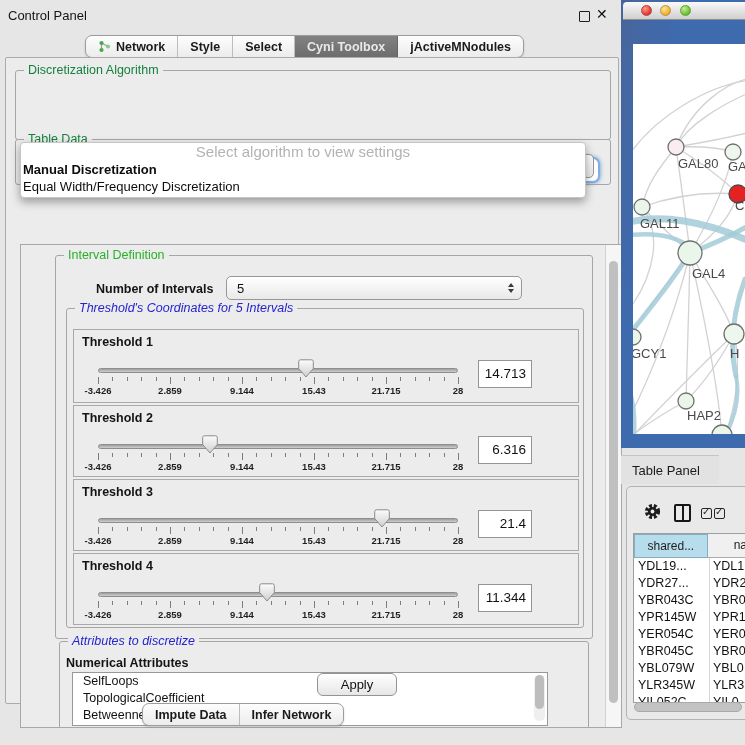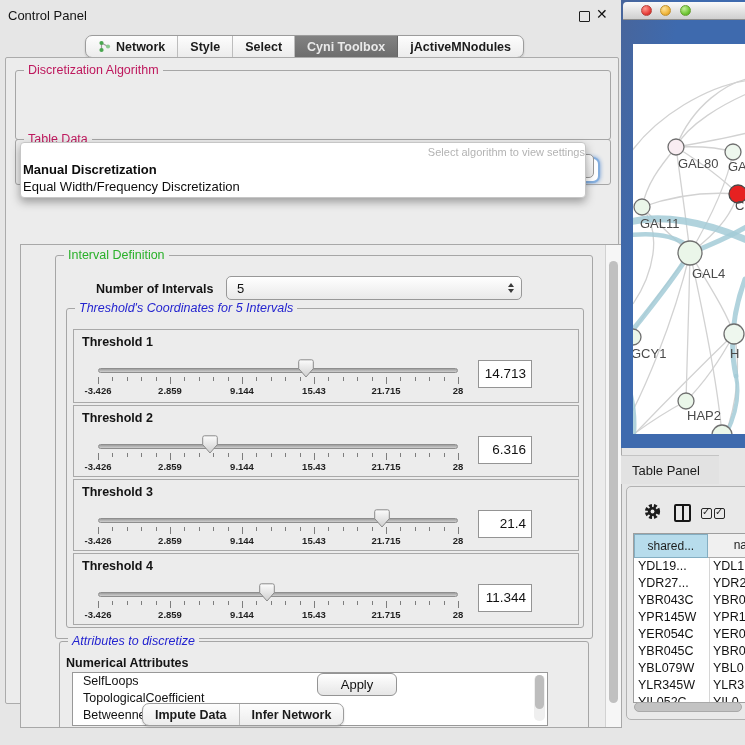--- a/index.html
+++ b/index.html
@@ -16,35 +16,35 @@
   .tabbar{display:flex;background:linear-gradient(#fdfdfd,#ececec);border:1px solid #9c9c9c;border-radius:7px;overflow:hidden;box-shadow:0 1px 2px rgba(0,0,0,.18);height:23px;box-sizing:border-box;}
   .tab{display:flex;align-items:center;gap:5px;padding:0 12px;font-size:12.5px;font-weight:700;color:#1b1b1b;border-right:1px solid #bdbdbd;white-space:nowrap;}
   .tab:last-child{border-right:none;}
   .tab.sel{background:linear-gradient(#828282,#6d6d6d);color:#e9e9e9;border-right-color:#666;}
   #top-tabs{left:85px;top:35px;}
   #bottom-tabs{left:142px;top:703px;}
 
   #content-panel{left:5px;top:57px;width:612px;height:645px;background:#ececec;border:1px solid #ababab;border-radius:2px;}
 
   .fieldset{position:absolute;border:1px solid #a6a6a6;border-radius:3px;}
-  .legend{position:absolute;top:-8px;left:8px;background:#ececec;padding:0 4px;font-size:12.5px;color:#be185d;white-space:nowrap;}
+  .legend{position:absolute;top:-8px;left:8px;background:#ececec;padding:0 4px;font-size:12.5px;color:#15803d;white-space:nowrap;}
   .legend.green{color:#29b029;}
   .legend.blue{color:#2424cf;font-style:italic;}
 
   .combo{position:absolute;background:linear-gradient(#ffffff,#e9e9e9);border:1px solid #989898;border-radius:5px;font-size:13px;color:#111;box-sizing:border-box;}
   .combo .val{position:absolute;left:10px;top:50%;transform:translateY(-50%);white-space:nowrap;}
   .spinner{position:absolute;right:7px;top:50%;transform:translateY(-50%);display:flex;flex-direction:column;gap:2px;}
   .spinner i{width:0;height:0;border-left:3.5px solid transparent;border-right:3.5px solid transparent;display:block;}
   .spinner .up{border-bottom:4px solid #3a3a3a;}
   .spinner .dn{border-top:4px solid #3a3a3a;}
 
   
   #algo-focus{left:24px;top:99px;width:570px;height:26px;background:#fff;border:2px solid #84aede;border-radius:7px;box-shadow:0 0 4px rgba(96,146,212,.95);box-sizing:border-box;}
   #algo-popup{left:14px;top:84px;width:564px;height:54px;background:#fff;border:1px solid #c6c6c6;border-radius:4px;box-shadow:0 4px 10px rgba(0,0,0,.35);z-index:6;overflow:hidden;}
-  #algo-popup .prompt{height:18px;line-height:18px;text-align:right;color:#b3b3b3;font-size:11px;}
+  #algo-popup .prompt{height:18px;line-height:18px;text-align:center;color:#b3b3b3;font-size:15px;}
   #algo-popup .opt{height:17px;line-height:17px;padding-left:2px;font-size:13px;color:#0d0d0d;white-space:nowrap;}
   #algo-popup .opt.first{font-weight:700;}
 
   
   #scroll-panel{left:14px;top:186px;width:600px;height:482px;border:1px solid #a8a8a8;background:#ececec;overflow:hidden;}
   #vscroll{position:absolute;right:0;top:0;width:15px;height:100%;background:#f6f6f6;border-left:1px solid #d2d2d2;}
   #vscroll .thumb{position:absolute;left:2.5px;top:16px;width:9px;height:442px;background:#c0c0c0;border-radius:5px;}
 
   .tpanel{position:absolute;left:6px;width:504px;background:#ececec;border:1px solid #a9a9a9;}
   .tpanel .tlabel{position:absolute;left:8px;top:5px;font-size:12.5px;font-weight:700;color:#141414;}

